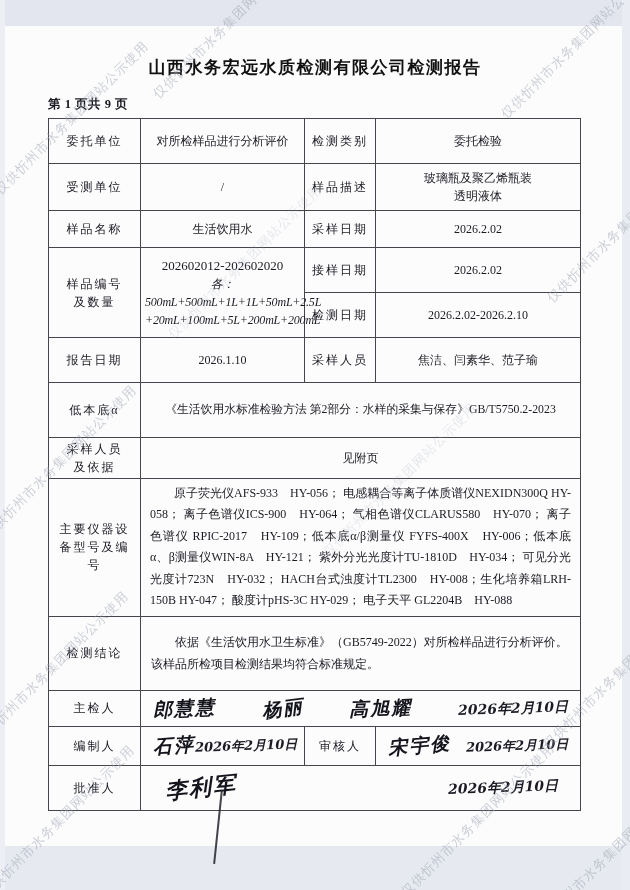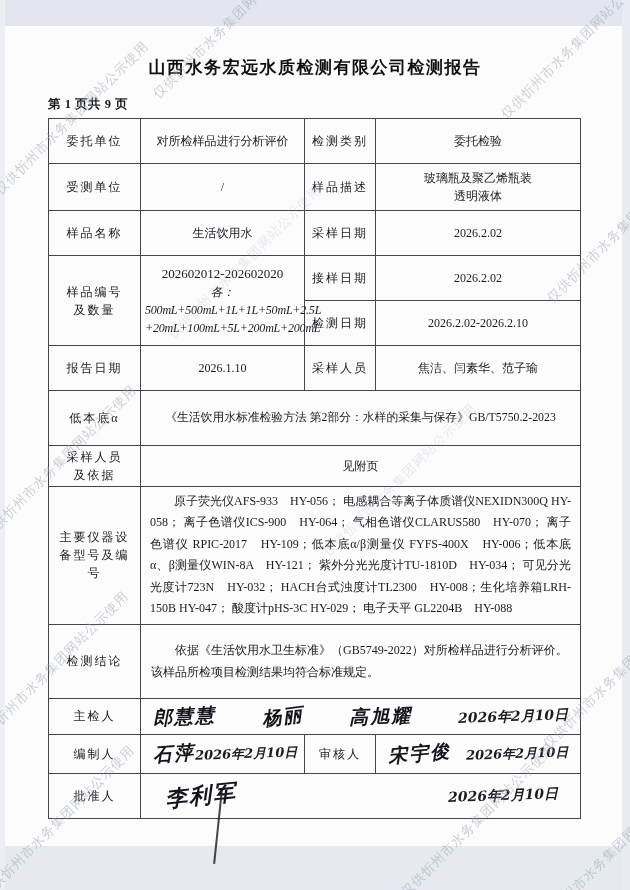--- a/index.html
+++ b/index.html
@@ -108,21 +108,21 @@
     </tr>
 
     <tr style="height:47px">
       <td class="lbl">受测单位</td>
       <td>/</td>
       <td class="lbl">样品描述</td>
       <td class="pre">玻璃瓶及聚乙烯瓶装
 透明液体</td>
     </tr>
 
-    <tr style="height:45px">
+    <tr style="height:37px">
       <td class="lbl">样品名称</td>
       <td>生活饮用水</td>
       <td class="lbl">采样日期</td>
       <td>2026.2.02</td>
     </tr>
 
     <tr style="height:45px">
       <td class="lbl pre" rowspan="2">样品编号
 及数量</td>
       <td rowspan="2">

